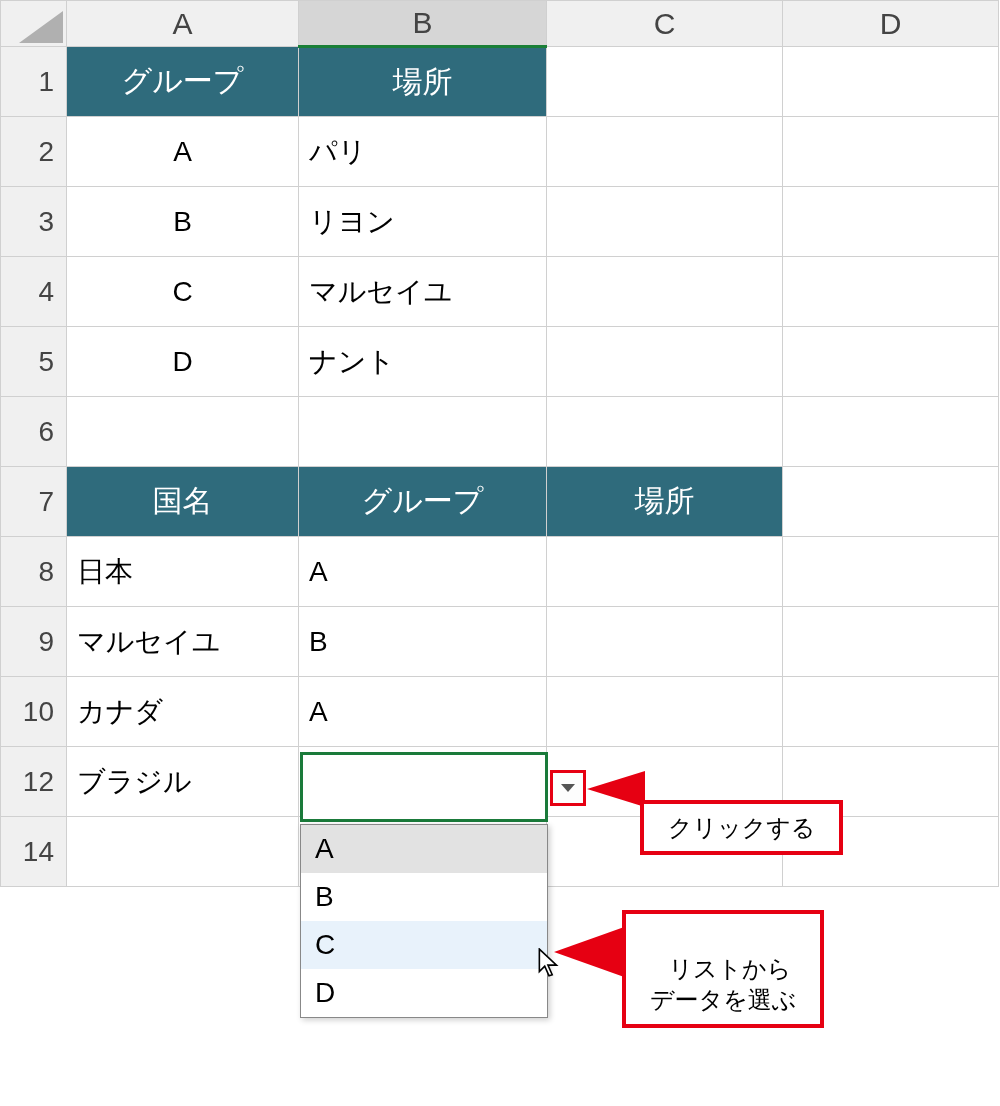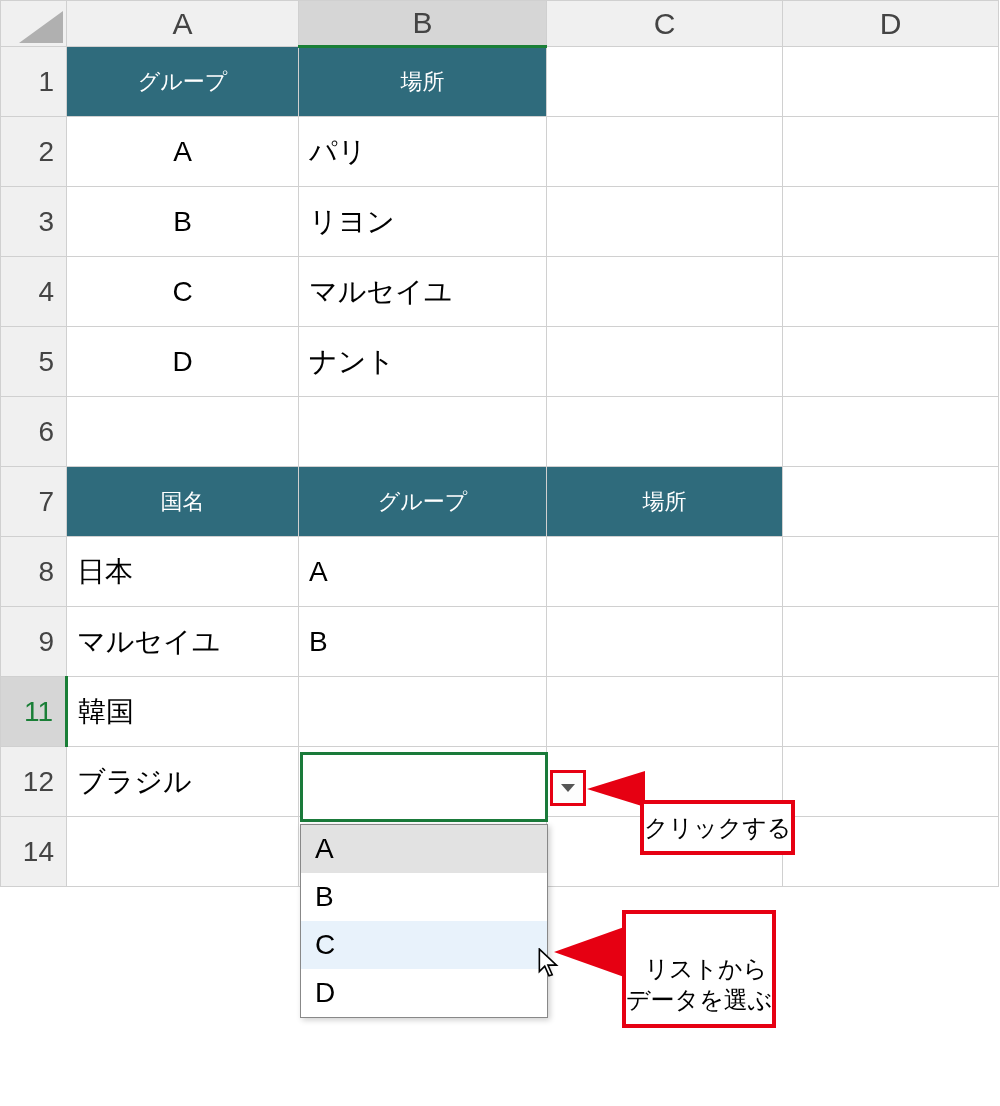--- a/index.html
+++ b/index.html
@@ -67,21 +67,21 @@
     border-color: transparent transparent #b0b0b0 transparent;
   }
   .colA { width: 232px; }
   .colB { width: 248px; }
   .colC { width: 236px; }
   .colD { width: 216px; }
   .hdr {
     background: #2f6b7c !important;
     color: #fff;
     text-align: center;
-    font-size: 22px;
+    font-size: 30px;
   }
   .center { text-align: center; }
   .left { text-align: left; margin-left: 22px; }
 
   
   .active-cell {
     position: absolute;
     border: 3px solid #1a7a3a;
     pointer-events: none;
     background: #fff;
@@ -118,21 +118,21 @@
     cursor: pointer;
   }
   .dd-list .sel { background: #e2e2e2; }
   .dd-list .hover { background: #e8f2fb; }
 
   
   .callout {
     position: absolute;
     background: #fff;
     border: 4px solid #e60012;
-    padding: 8px 0;
+    padding: 8px 24px;
     font-size: 24px;
     text-align: center;
     line-height: 1.3;
     white-space: nowrap;
   }
   svg.arrow {
     position: absolute;
     overflow: visible;
   }
   
@@ -211,23 +211,23 @@
     <td></td>
   </tr>
   <tr>
     <th class="rowhead">9</th>
     <td class="left">マルセイユ</td>
     <td class="left">B</td>
     <td></td>
     <td></td>
   </tr>
   <tr>
-    <th class="rowhead sel">11</th>
-    <td class="left">韓国</td>
-    <td class="left"></td>
+    <th class="rowhead">10</th>
+    <td class="left">カナダ</td>
+    <td class="left">A</td>
     <td></td>
     <td></td>
   </tr>
   <tr>
     <th class="rowhead">12</th>
     <td class="left">ブラジル</td>
     <td></td>
     <td></td>
     <td></td>
   </tr>

